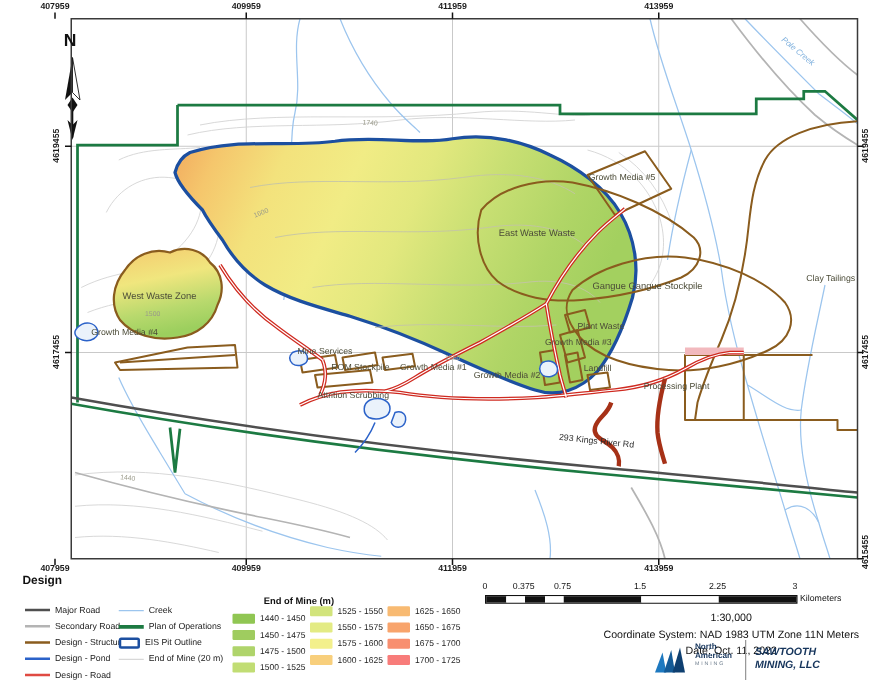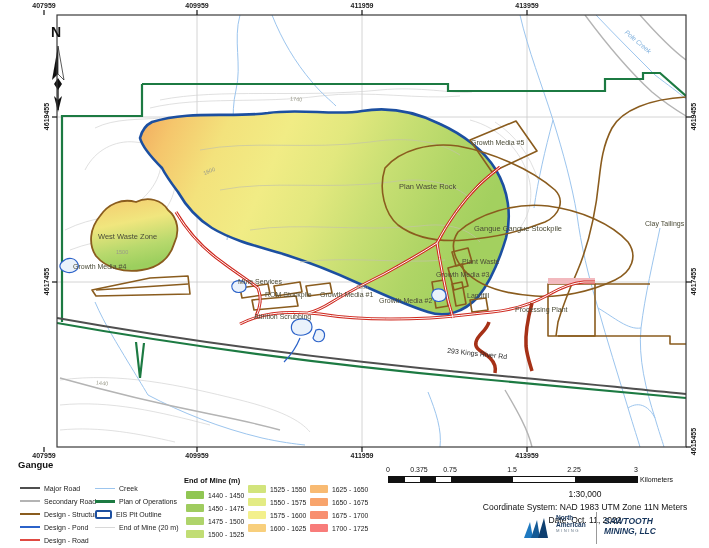--- a/index.html
+++ b/index.html
@@ -15,21 +15,21 @@
   .roadlbl{position:absolute;font-size:7px;color:#2b2b2b;white-space:nowrap;}
   .northN{position:absolute;font-size:14px;font-weight:bold;color:#111;}
   
   .lg-title{position:absolute;font-size:9.5px;font-weight:bold;color:#111;}
   .lg-row,.rp-row{position:absolute;display:flex;align-items:center;gap:4px;height:10px;}
   .lg-line{display:inline-block;width:20px;height:2px;}
   .lg-line.thin{height:1px;}
   .lg-line.thick{height:3px;}
   .lg-box{display:inline-block;width:17px;height:9px;border:2px solid #1c4fa0;border-radius:2px;background:#fff;box-sizing:border-box;}
   .lg-txt{font-size:7px;color:#222;white-space:nowrap;}
-  .rp-title{position:absolute;font-size:7.5px;font-weight:bold;color:#111;white-space:nowrap;}
+  .rp-title{position:absolute;font-size:7.5px;font-weight:bold;color:#111;white-space:nowrap;margin-left:27px;}
   .rp-sw{display:inline-block;width:18px;height:8px;border-radius:1px;}
   .rp-txt{font-size:6.8px;color:#222;white-space:nowrap;}
   
   #scalebar{position:absolute;left:388px;top:466px;width:300px;height:22px;}
   .sb-num{position:absolute;top:0;font-size:7px;color:#111;transform:translateX(-50%);}
   #sb-bar{position:absolute;left:0;top:10px;height:5px;display:flex;border:1px solid #111;box-sizing:content-box;}
   .sb-seg{height:5px;display:inline-block;}
   .sb-unit{position:absolute;top:10px;left:252px;font-size:7px;color:#111;white-space:nowrap;}
   
   .ft{position:absolute;width:320px;text-align:center;font-size:8.5px;color:#111;white-space:nowrap;}
@@ -248,34 +248,34 @@
   <div class="mlbl big" style="left:98px;top:232px;">West Waste Zone</div>
   <div class="mlbl" style="left:73px;top:263px;">Growth Media #4</div>
   <div class="mlbl" style="left:238px;top:278px;">Mine Services</div>
   <div class="mlbl" style="left:265px;top:291px;">ROM Stockpile</div>
   <div class="mlbl" style="left:254px;top:313px;">Attrition Scrubbing</div>
   <div class="mlbl" style="left:320px;top:291px;">Growth Media #1</div>
   <div class="mlbl" style="left:379px;top:297px;">Growth Media #2</div>
   <div class="mlbl" style="left:436px;top:271px;">Growth Media #3</div>
   <div class="mlbl" style="left:462px;top:258px;">Plant Waste</div>
   <div class="mlbl" style="left:467px;top:292px;">Landfill</div>
-  <div class="mlbl big" style="left:399px;top:182px;">Plan Waste Rock</div>
+  <div class="mlbl big" style="left:399px;top:182px;">East Waste Waste</div>
   <div class="mlbl" style="left:471px;top:139px;">Growth Media #5</div>
   <div class="mlbl big" style="left:474px;top:224px;">Gangue Gangue Stockpile</div>
   <div class="mlbl" style="left:515px;top:306px;">Processing Plant</div>
   <div class="mlbl" style="left:645px;top:220px;">Clay Tailings</div>
   <div class="roadlbl" style="left:447px;top:350px;transform:rotate(6deg);">293 Kings River Rd</div>
   <div class="creeklbl" style="left:622px;top:38px;transform:rotate(40deg);">Pole Creek</div>
   <div class="ctlbl" style="left:290px;top:96px;transform:rotate(4deg);">1740</div>
   <div class="ctlbl" style="left:203px;top:168px;transform:rotate(-22deg);">1600</div>
   <div class="ctlbl" style="left:116px;top:249px;">1500</div>
   <div class="ctlbl" style="left:356px;top:284px;">1560</div>
   <div class="ctlbl" style="left:96px;top:380px;transform:rotate(6deg);">1440</div>
 
-  <div class="lg-title" style="left:18px;top:459px;">Gangue</div>
+  <div class="lg-title" style="left:18px;top:459px;">Design</div>
 
   <div class="lg-row" style="left:20px;top:483px;">
       <span class="lg-line" style="background: rgb(79, 79, 79);"></span>
       <span class="lg-txt">Major Road</span>
     </div>
   <div class="lg-row" style="left:20px;top:496px;">
       <span class="lg-line" style="background: rgb(180, 180, 180);"></span>
       <span class="lg-txt">Secondary Road</span>
     </div>
   <div class="lg-row" style="left:20px;top:509px;">

